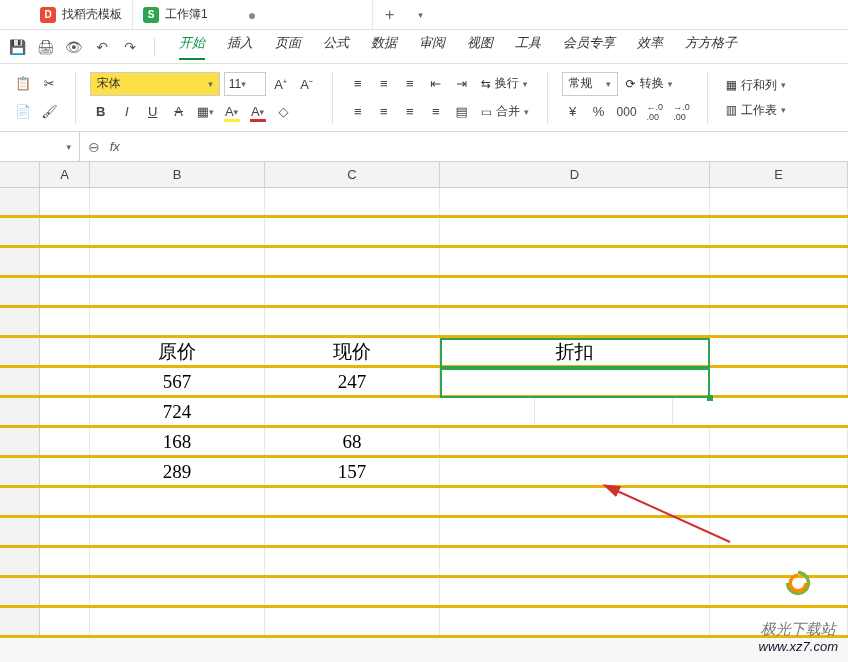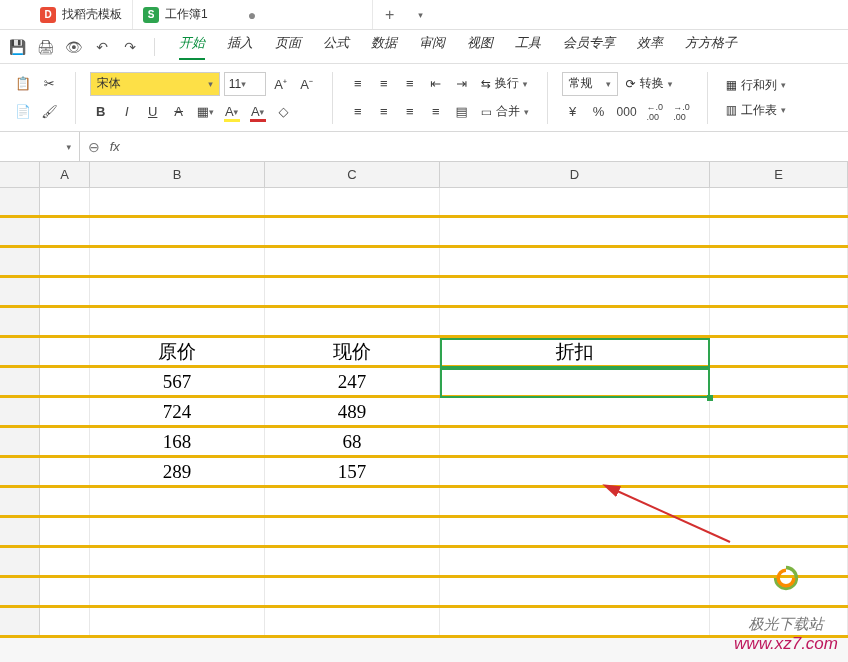--- a/index.html
+++ b/index.html
@@ -68,21 +68,21 @@
 .fill-handle { position: absolute; width: 6px; height: 6px; background: #2ea44f; }
 
 
 .arrow-anno { position: absolute; pointer-events: none; }
 
 
 .watermark { position: absolute; right: 10px; bottom: 8px; text-align: right; }
 .wm-logo { display: flex; align-items: center; justify-content: flex-end; gap: 24px; flex-direction: column; }
 .wm-swirl { width: 26px; height: 26px; }
 .wm-text { font-size: 15px; color: #777; font-style: italic; }
-.wm-url { font-size: 17px; color: #be185d; font-style: italic; }
+.wm-url { font-size: 13px; color: #0f172a; font-style: italic; }
 </style>
 </head>
 <body>
 
 <div class="tab-bar">
   <div class="tab" style="padding-left:40px;">
     <span class="tab-icon red">D</span>
     <span>找稻壳模板</span>
   </div>
   <div class="tab active" style="width:240px;">
@@ -280,21 +280,20 @@
         <div class="cell col-A"></div>
         <div class="cell col-B">567</div>
         <div class="cell col-C">247</div>
         <div class="cell col-D"></div>
         <div class="cell col-E"></div>
       </div>
       <div class="row">
         <div class="cell row-h"></div>
         <div class="cell col-A"></div>
         <div class="cell col-B">724</div>
-        <div class="cell col-C">489</div>
         <div class="cell col-D"></div>
         <div class="cell col-E"></div>
       </div>
       <div class="row">
         <div class="cell row-h"></div>
         <div class="cell col-A"></div>
         <div class="cell col-B">168</div>
         <div class="cell col-C">68</div>
         <div class="cell col-D"></div>
         <div class="cell col-E"></div>

